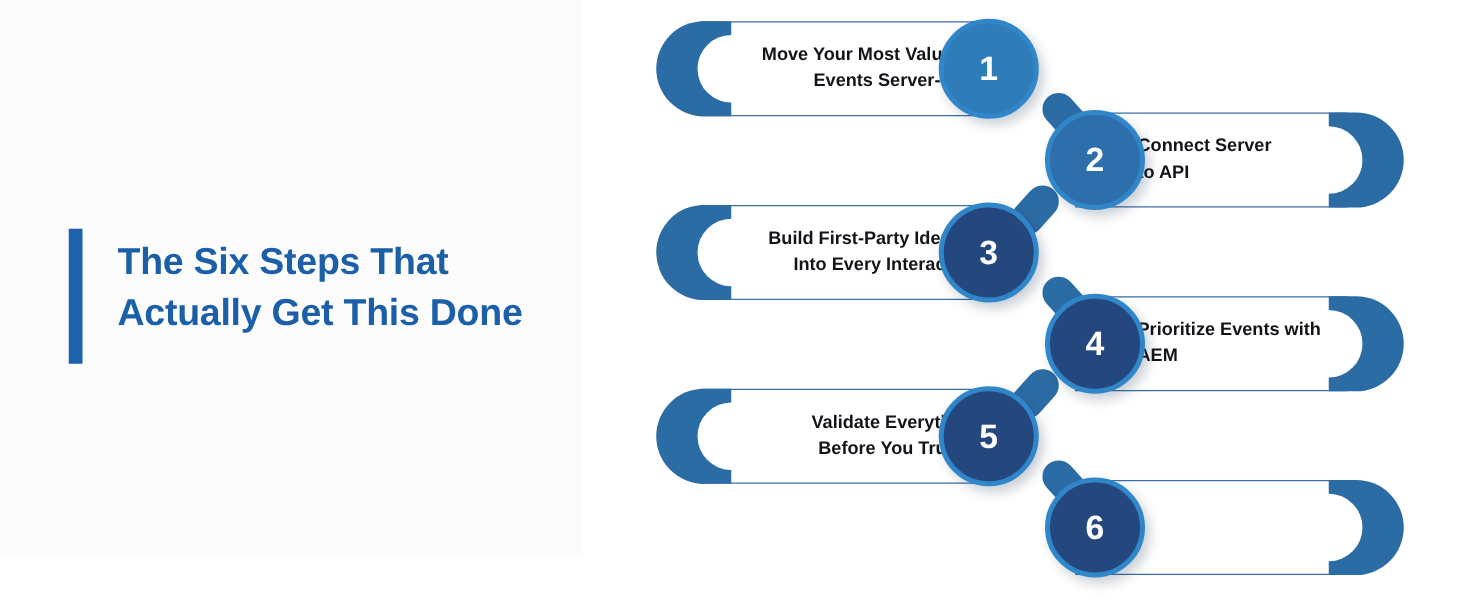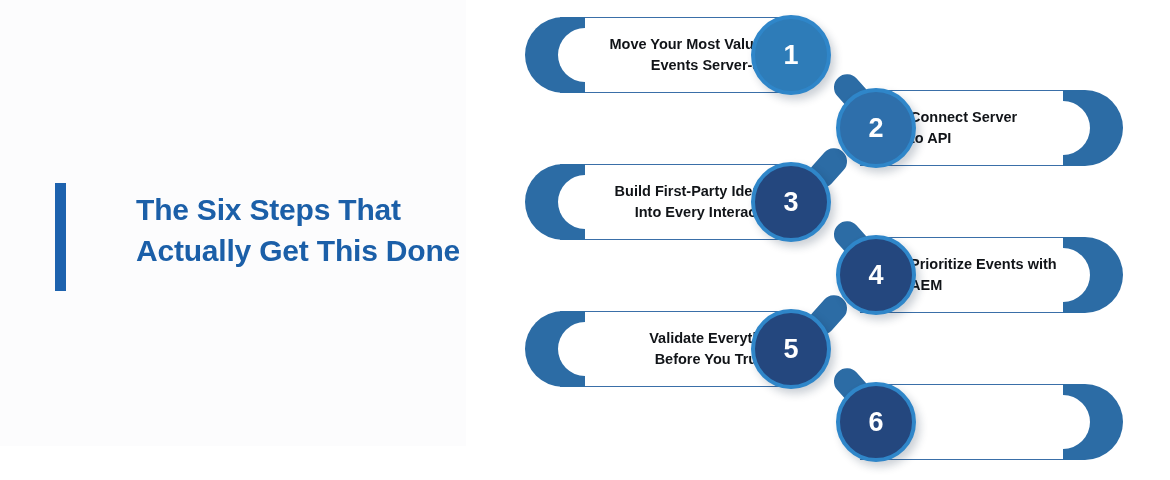--- a/index.html
+++ b/index.html
@@ -43,21 +43,20 @@
     flex: none;
   }
   .title-text {
     font-size: 30px;
     font-weight: bold;
     line-height: 1.38;
     color: #1b5fa8;
     letter-spacing: -0.2px;
     white-space: pre-line;
     padding-top: 6px;
-    margin-left: 42px;
   }
 
   
   .steps {
     position: absolute;
     left: 0; top: 0;
     width: 1170px; height: 480px;
   }
   .step-row {
     position: absolute;

